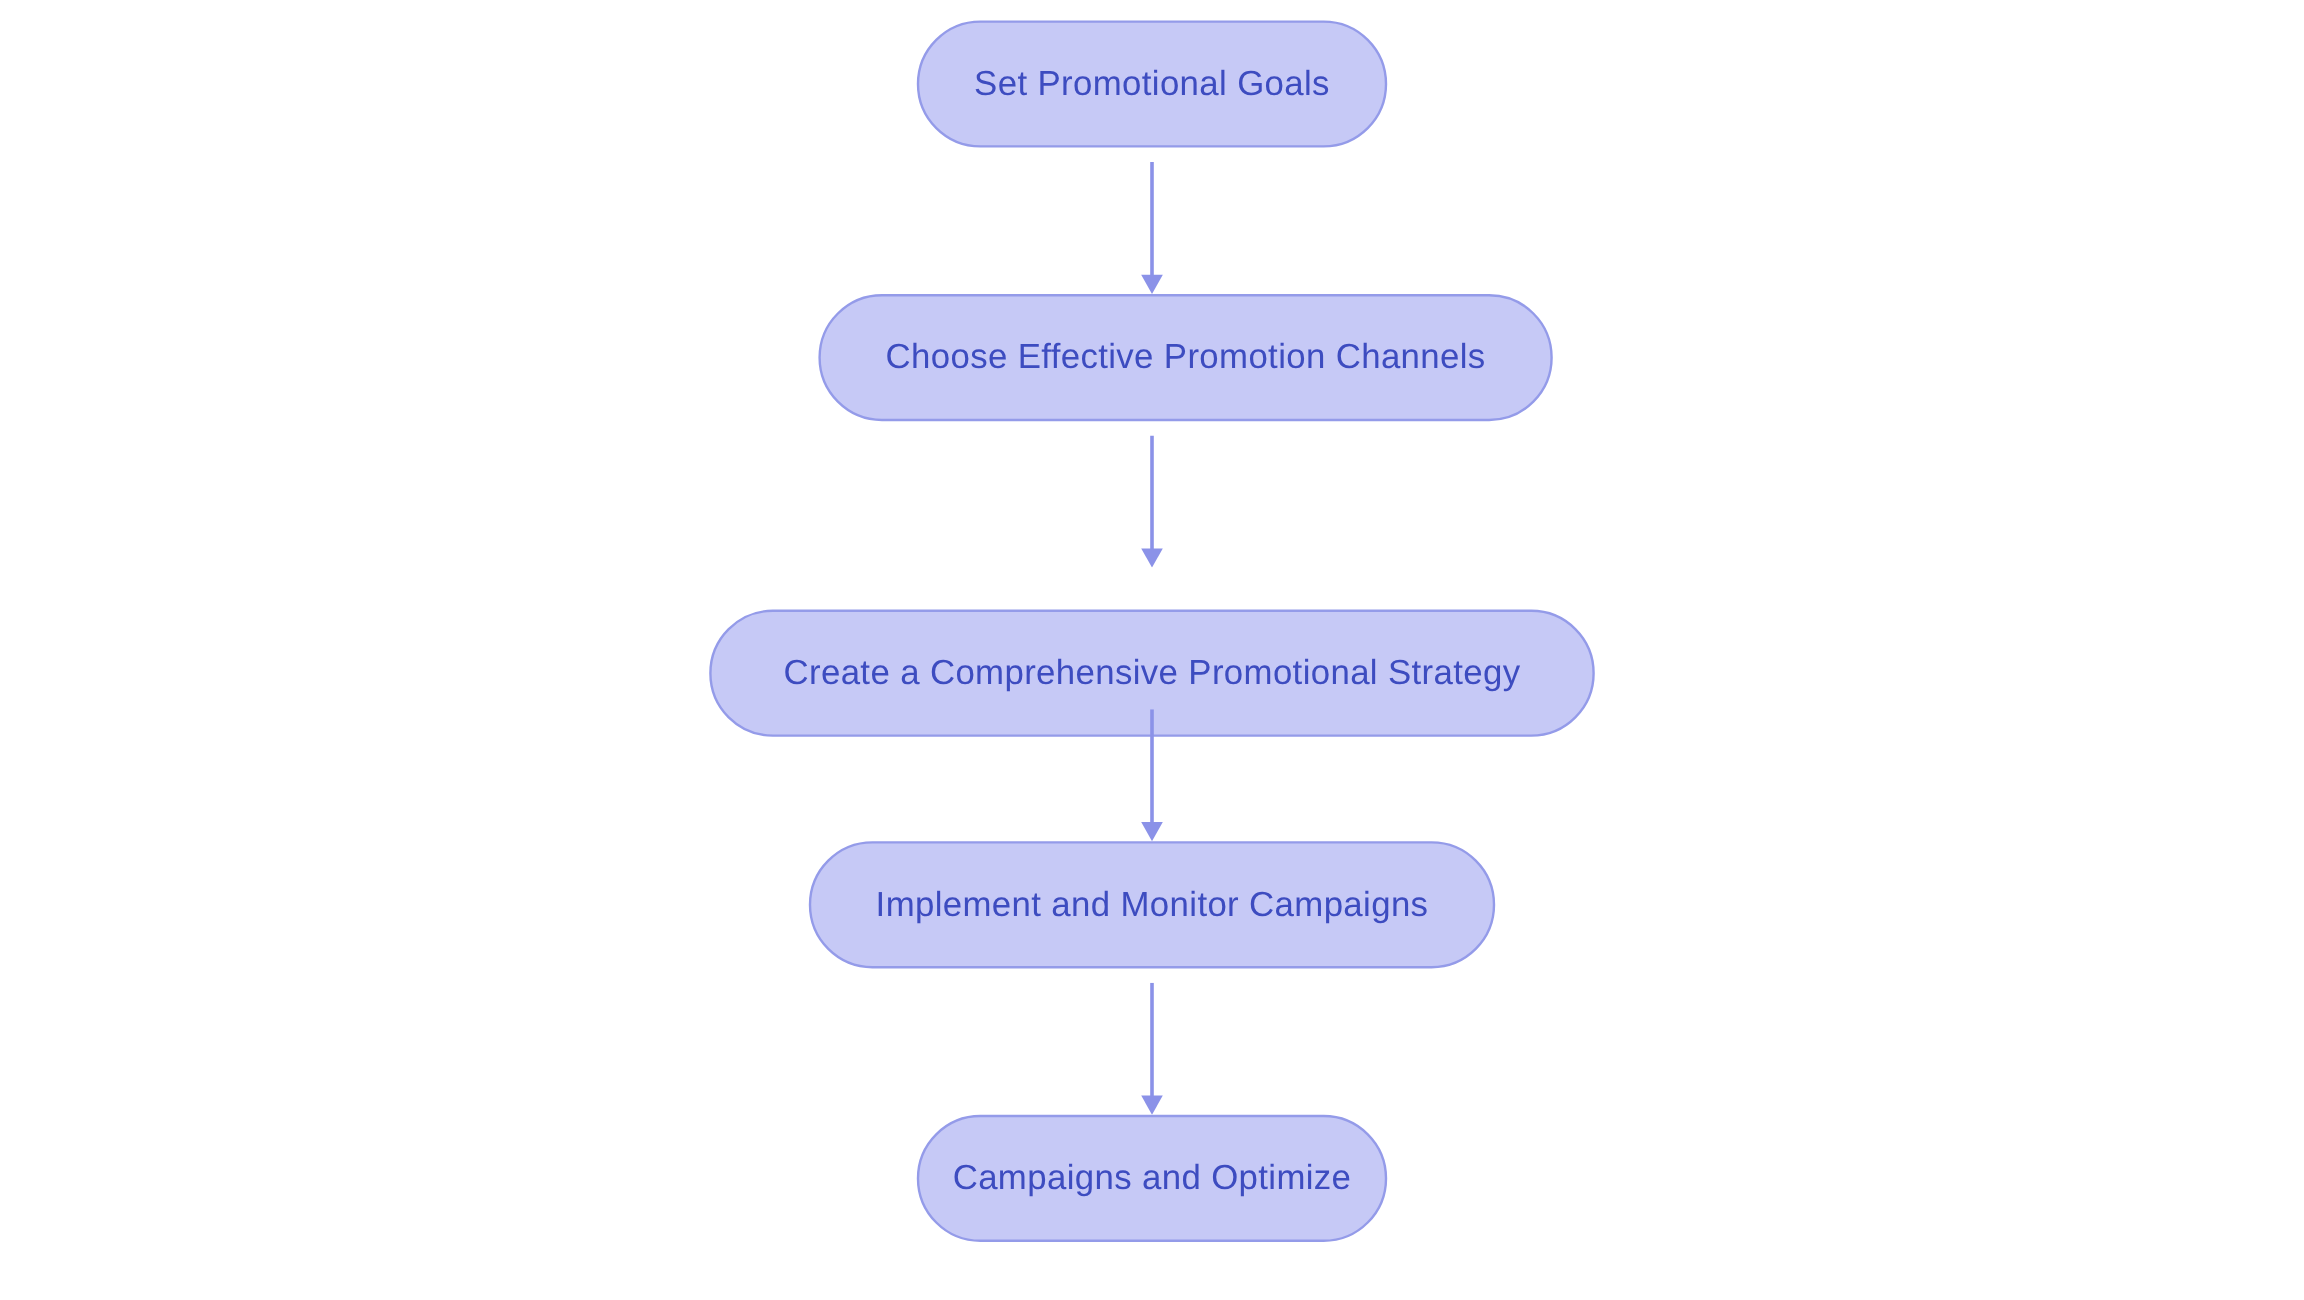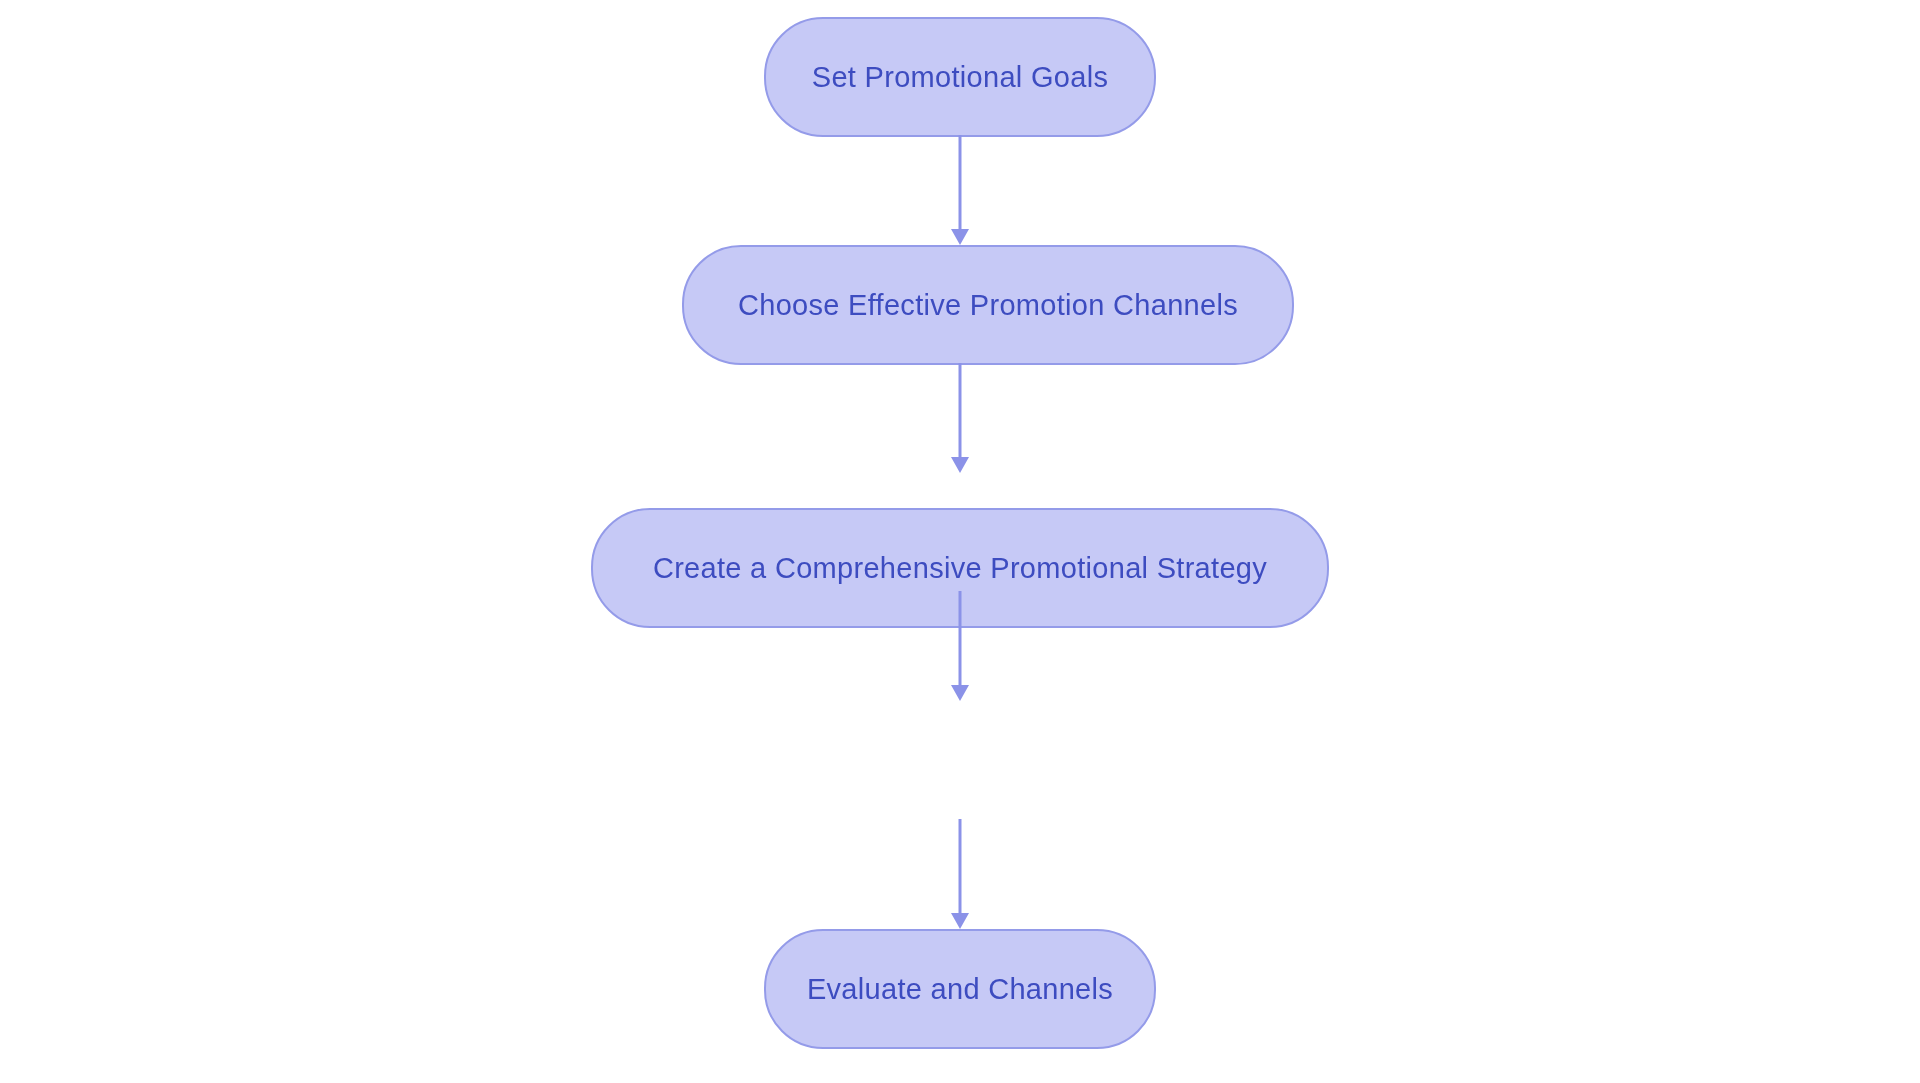--- a/index.html
+++ b/index.html
@@ -8,21 +8,21 @@
     height: 1083px;
     background: var(--background, #ffffff);
     font-family: "Liberation Sans", sans-serif;
     overflow: hidden;
     position: relative;
   }
   .flowchart { position: absolute; inset: 0; }
   .node {
     position: absolute;
     box-sizing: border-box;
-    height: 120px;
+    height: 106px;
     background: var(--node-fill, #c6c9f6);
     border: 2px solid var(--node-border, #949be9);
     border-radius: 59px;
     display: flex;
     align-items: center;
     justify-content: center;
     text-align: left;
   }
   .node span {
     font-size: 29px;
@@ -72,23 +72,26 @@
 
   <div class="node node-3">
     <span>Create a Comprehensive Promotional Strategy</span>
   </div>
 
   <svg class="arrow arrow-3" viewBox="0 0 24 110">
     <line x1="12" y1="0" x2="12" y2="96"></line>
     <polygon points="12,110 3,94 21,94"></polygon>
   </svg>
 
+  <div class="node node-4">
+    <span>Implement and Monitor Campaigns</span>
+  </div>
 
   <svg class="arrow arrow-4" viewBox="0 0 24 110">
     <line x1="12" y1="0" x2="12" y2="96"></line>
     <polygon points="12,110 3,94 21,94"></polygon>
   </svg>
 
   <div class="node node-5">
-    <span>Evaluate and Channels</span>
+    <span>Campaigns and Optimize</span>
   </div>
 
 </div>
 
 </body></html>

